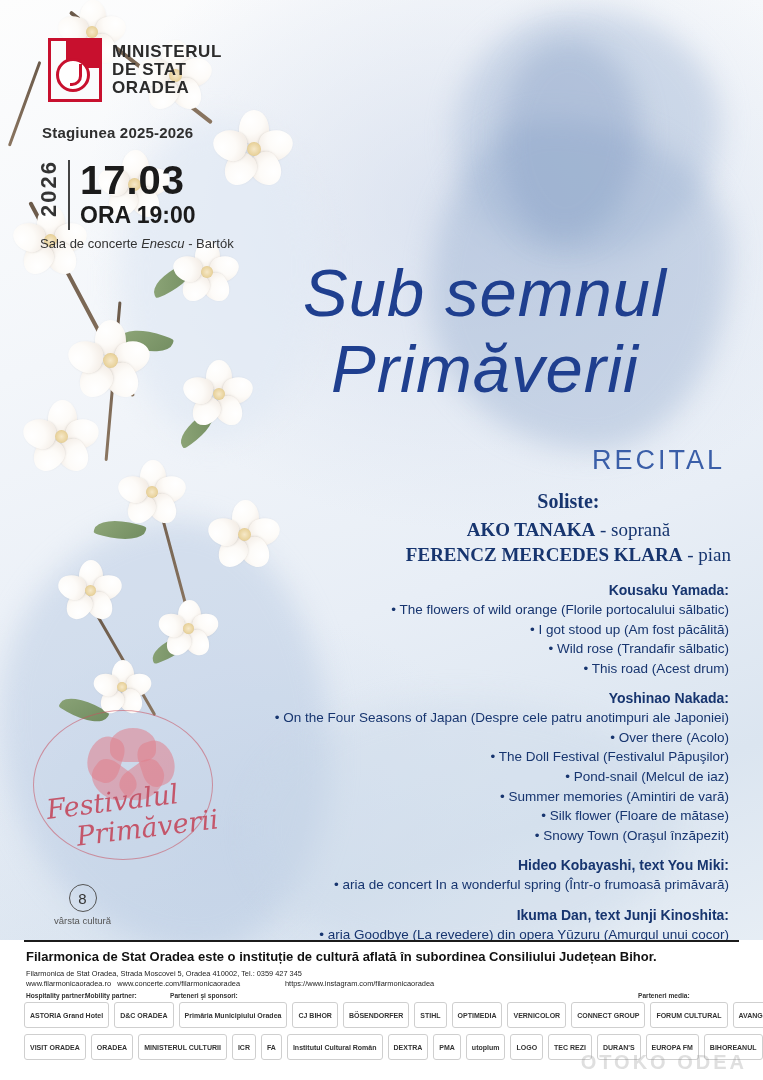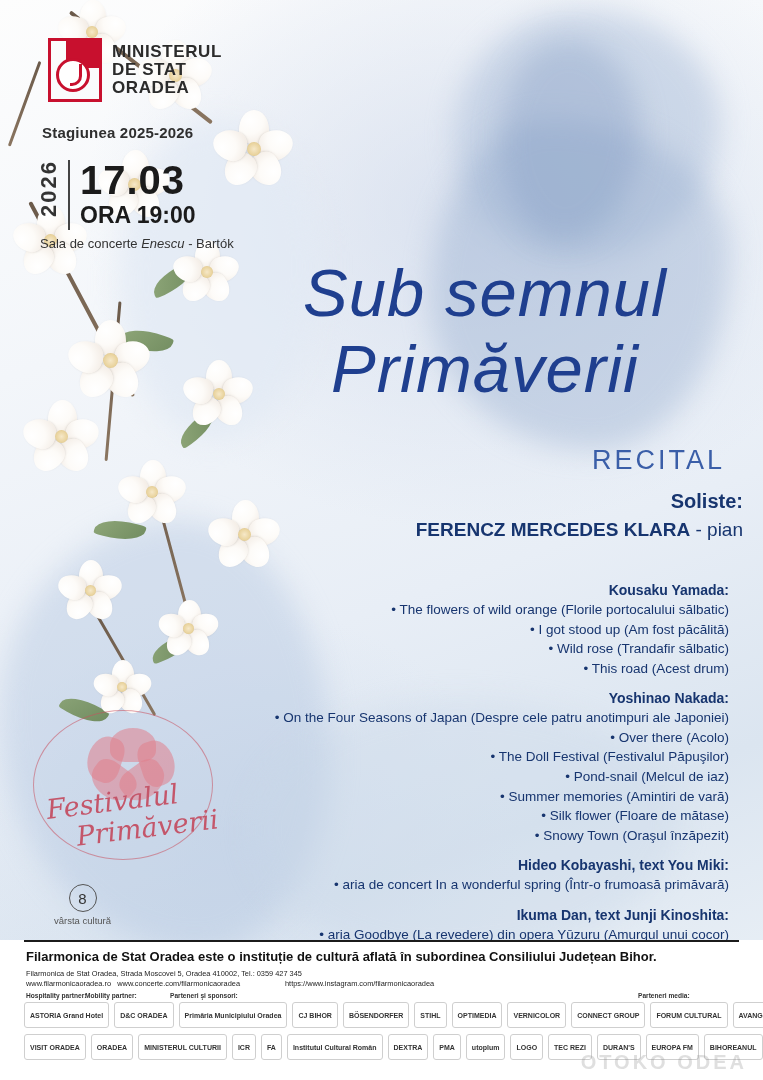--- a/index.html
+++ b/index.html
@@ -111,21 +111,21 @@
     font-style: italic;
     line-height: 0.92;
   }
   .title .l1 { display: block; font-size: 67px; letter-spacing: 1px; }
   .title .l2 { display: block; font-size: 67px; letter-spacing: 1px; margin-top: 14px; }
   .recital {
     position: absolute; right: 38px; top: 445px;
     font-size: 27px; letter-spacing: 3px; color: #3a5ea8; font-weight: 400;
   }
 
-  .soloists { position: absolute; right: 20px; top: 490px; text-align: right; color: #17356f; }
+  .soloists { position: absolute; right: 32px; top: 490px; text-align: center; color: #17356f; font-family: Liberation Serif, serif; }
   .soloists .lbl { font-size: 20px; font-weight: 700; margin-bottom: 6px; }
   .soloists .row { font-size: 19px; margin-bottom: 3px; }
   .soloists .row b { font-weight: 700; }
 
   .program { position: absolute; right: 34px; top: 570px; width: 480px; text-align: right; color: #17356f; }
   .program .hdr { font-size: 13.5px; font-weight: 400; margin-bottom: 6px; color: #17356f; }
   .program .composer { font-size: 14px; font-weight: 700; margin: 12px 0 2px; }
   .program ul { list-style: none; }
   .program li { font-size: 13.5px; line-height: 1.45; }
 
@@ -351,20 +351,23 @@
 
   <div class="title">
     <span class="l1">Sub semnul</span>
     <span class="l2">Primăverii</span>
   </div>
   <div class="recital">RECITAL</div>
 
   <div class="soloists">
     <div class="lbl">Soliste:</div>
     <div class="row">
+      <b>AKO TANAKA</b><span> - soprană</span>
+    </div>
+    <div class="row">
       <b>FERENCZ MERCEDES KLARA</b><span> - pian</span>
     </div>
   </div>
 
   <div class="program">
 
     <div class="composer">Kousaku Yamada:</div>
     <ul>
       <li>• The flowers of wild orange (Florile portocalului sălbatic)</li>
       <li>• I got stood up (Am fost păcălită)</li>

